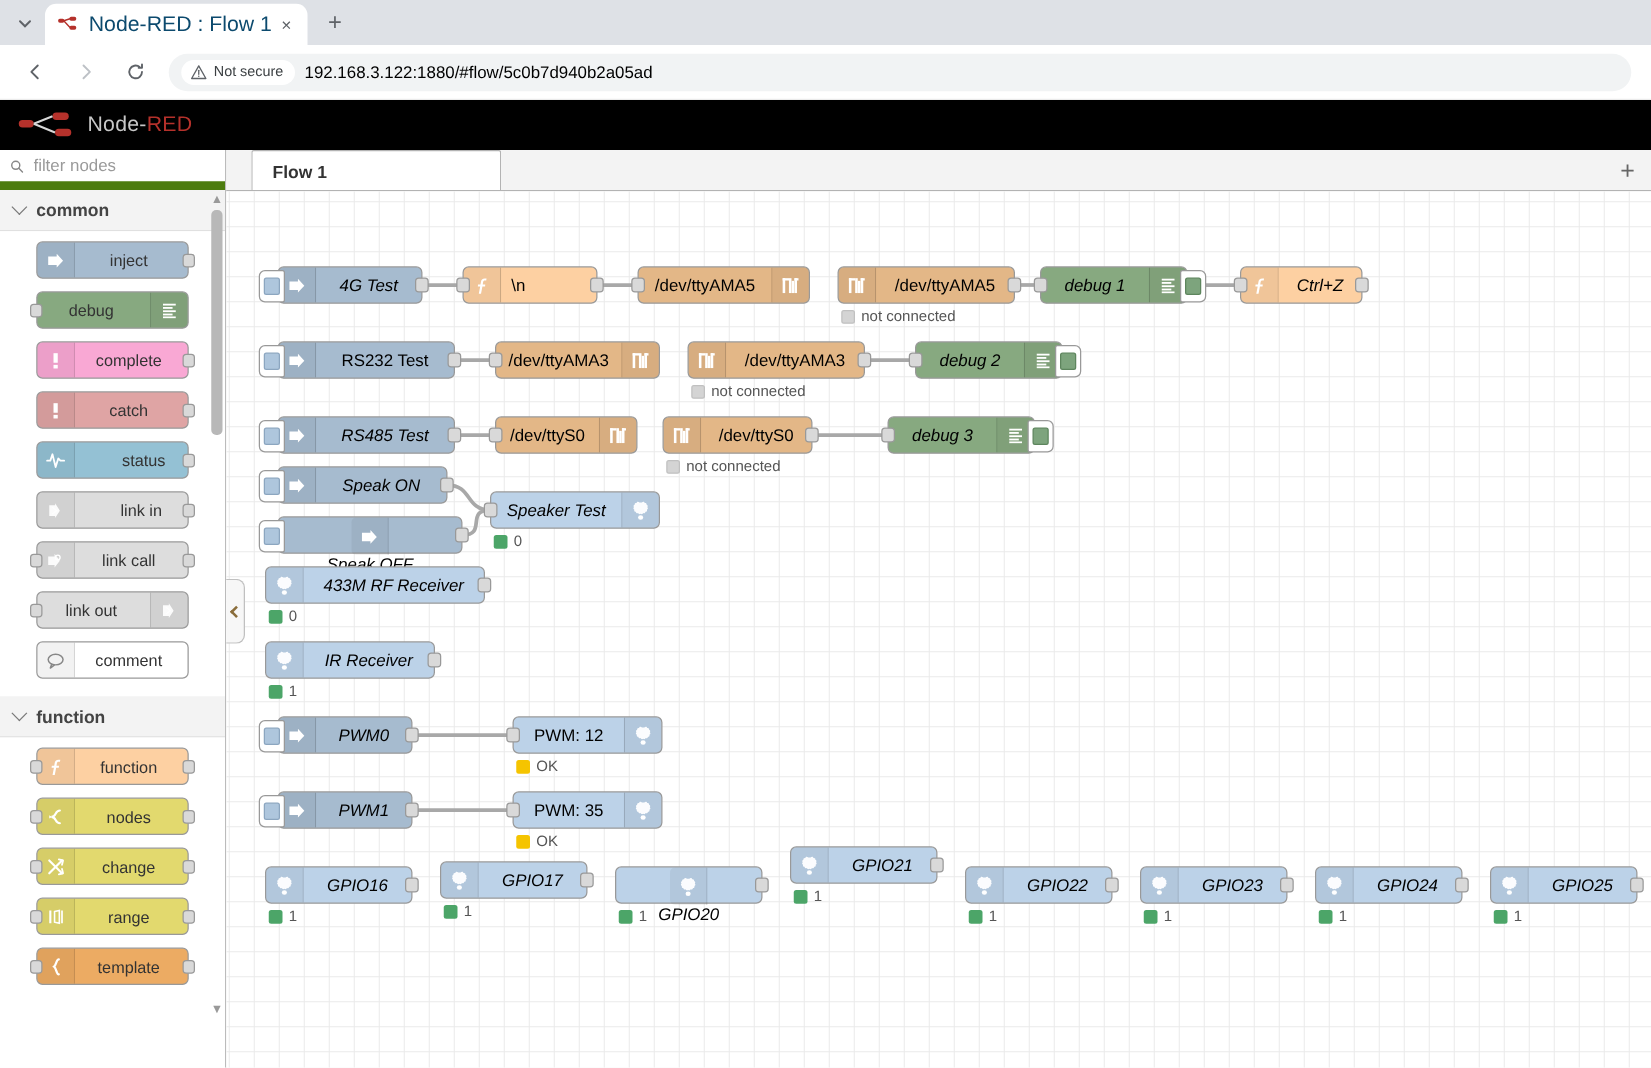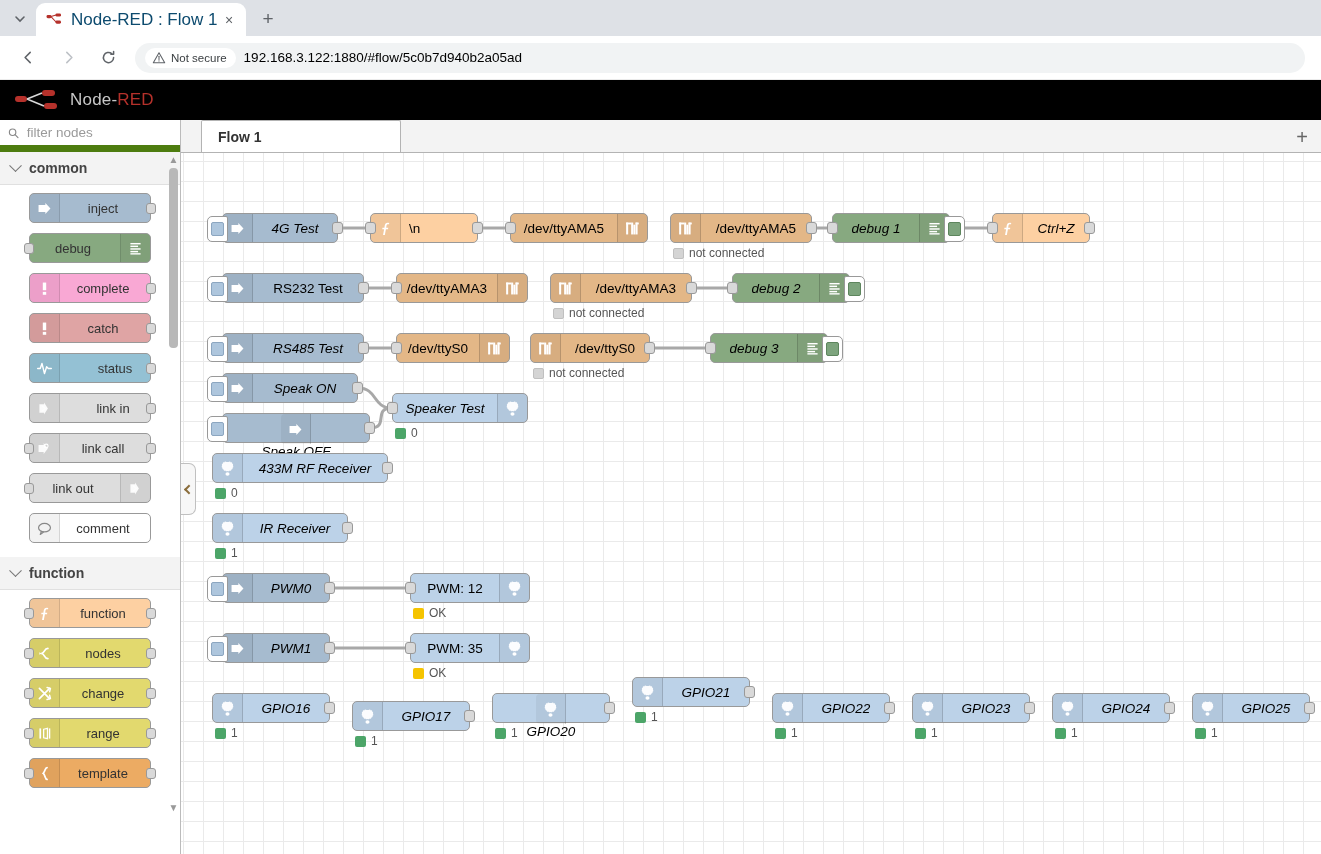--- a/index.html
+++ b/index.html
@@ -900,21 +900,21 @@
                     </g>
                   </svg>
                 </span>
                 <span class="fn-label">GPIO16</span>
                 <span class="fport out"></span>
                 <span class="fn-status">
                   <span class="st-dot green"></span>
                   <span>1</span>
                 </span>
               </div>
-              <div class="fnode" style="left: 171px; top: 548px; width: 118px; background: rgb(188, 210, 232);">
+              <div class="fnode" style="left: 171px; top: 536px; width: 118px; background: rgb(188, 210, 232);">
                 <span class="fn-icon">
                   <svg viewBox="0 0 20 20" width="17" height="17">
                     <g fill="#fff">
                       <path d="M10 2.6 C8.9 1.3 7.4 1.8 7.2 3 C6 2.6 5 3.5 5.3 4.6 C4.1 5 3.8 6.3 4.6 7.1 C3.6 7.9 3.9 9.2 5 9.6 C4.5 10.7 5.3 11.8 6.4 11.7 C6.4 12.9 7.6 13.6 8.6 13 C9 14.1 10.4 14.4 11.2 13.6 C12 14.4 13.4 14.1 13.8 13 C14.8 13.6 16 12.9 16 11.7 C17.1 11.8 17.9 10.7 17.4 9.6 C18.5 9.2 18.8 7.9 17.8 7.1 C18.6 6.3 18.3 5 17.1 4.6 C17.4 3.5 16.4 2.6 15.2 3 C15 1.8 13.5 1.3 12.4 2.6 Z" opacity="0.95" transform="translate(-1.2,0) scale(0.95) translate(0.6,0)"></path>
                       <ellipse cx="10" cy="16.4" rx="2.4" ry="2.1"></ellipse>
                     </g>
                   </svg>
                 </span>
                 <span class="fn-label">GPIO17</span>
                 <span class="fport out"></span>

